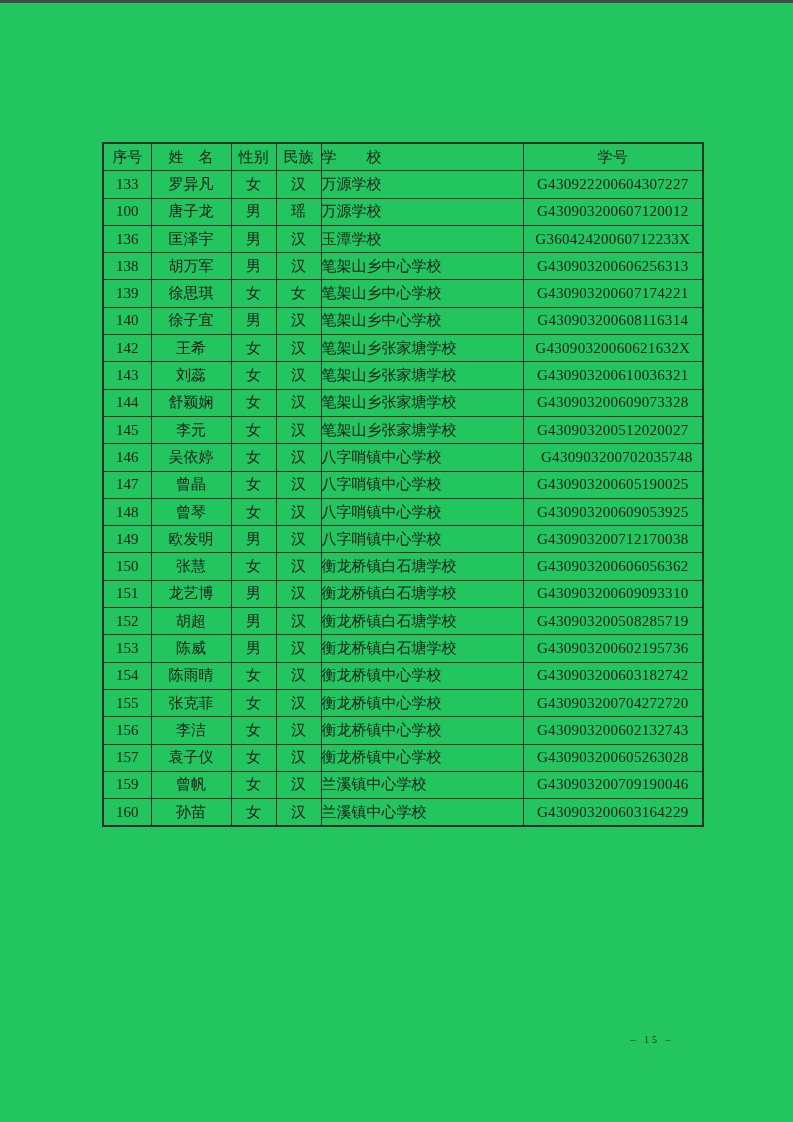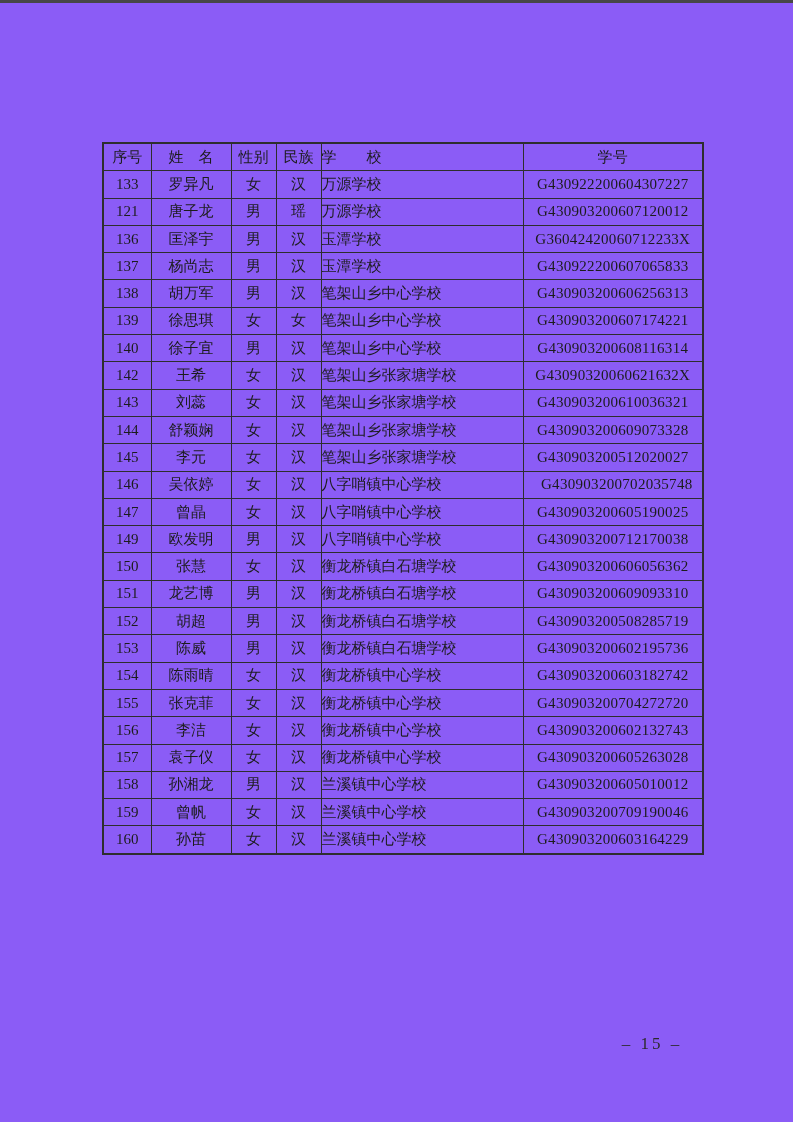--- a/index.html
+++ b/index.html
@@ -4,21 +4,21 @@
 <style>
   html, body {
     margin: 0;
     padding: 0;
     background: #ffffff;
   }
   .page {
     position: relative;
     width: 793px;
     height: 1122px;
-    background: #8b5cf6;
+    background: #22c55e;
     overflow: hidden;
     font-family: "Liberation Serif", "DejaVu Serif", serif;
     color: #1c1c1c;
   }
   .top-edge {
     position: absolute;
     top: 0; left: 0;
     width: 100%; height: 3px;
     background: #474747;
   }
@@ -55,21 +55,21 @@
   th.h-school, td.c-school { text-align: left; padding-left: 7px; margin-top: 36px; }
   th.h-id, td.c-id { text-align: center; padding-left: 7px; letter-spacing: 0.3px; }
   td.c-id.indent { padding-left: 8px; }
 
   .page-number {
     position: absolute;
     left: 612px;
     top: 1034px;
     width: 80px;
     text-align: center;
-    font-size: 17px;
+    font-size: 10px;
     letter-spacing: 3px;
     color: #2a2a2a;
   }
 </style>
 </head>
 <body>
 
 <div class="page">
   <div class="top-edge"></div>
 
@@ -95,44 +95,36 @@
     <tbody>
         <tr>
           <td class="c-serial">133</td>
           <td class="c-name">罗异凡</td>
           <td class="c-gender">女</td>
           <td class="c-ethnicity">汉</td>
           <td class="c-school">万源学校</td>
           <td class="c-id">G430922200604307227</td>
         </tr>
         <tr>
-          <td class="c-serial">121</td>
+          <td class="c-serial">100</td>
           <td class="c-name">唐子龙</td>
           <td class="c-gender">男</td>
           <td class="c-ethnicity">瑶</td>
           <td class="c-school">万源学校</td>
           <td class="c-id">G430903200607120012</td>
         </tr>
         <tr>
           <td class="c-serial">136</td>
           <td class="c-name">匡泽宇</td>
           <td class="c-gender">男</td>
           <td class="c-ethnicity">汉</td>
           <td class="c-school">玉潭学校</td>
           <td class="c-id">G36042420060712233X</td>
         </tr>
         <tr>
-          <td class="c-serial">137</td>
-          <td class="c-name">杨尚志</td>
-          <td class="c-gender">男</td>
-          <td class="c-ethnicity">汉</td>
-          <td class="c-school">玉潭学校</td>
-          <td class="c-id">G430922200607065833</td>
-        </tr>
-        <tr>
           <td class="c-serial">138</td>
           <td class="c-name">胡万军</td>
           <td class="c-gender">男</td>
           <td class="c-ethnicity">汉</td>
           <td class="c-school">笔架山乡中心学校</td>
           <td class="c-id">G430903200606256313</td>
         </tr>
         <tr>
           <td class="c-serial">139</td>
           <td class="c-name">徐思琪</td>
@@ -191,20 +183,28 @@
         </tr>
         <tr>
           <td class="c-serial">147</td>
           <td class="c-name">曾晶</td>
           <td class="c-gender">女</td>
           <td class="c-ethnicity">汉</td>
           <td class="c-school">八字哨镇中心学校</td>
           <td class="c-id">G430903200605190025</td>
         </tr>
         <tr>
+          <td class="c-serial">148</td>
+          <td class="c-name">曾琴</td>
+          <td class="c-gender">女</td>
+          <td class="c-ethnicity">汉</td>
+          <td class="c-school">八字哨镇中心学校</td>
+          <td class="c-id">G430903200609053925</td>
+        </tr>
+        <tr>
           <td class="c-serial">149</td>
           <td class="c-name">欧发明</td>
           <td class="c-gender">男</td>
           <td class="c-ethnicity">汉</td>
           <td class="c-school">八字哨镇中心学校</td>
           <td class="c-id">G430903200712170038</td>
         </tr>
         <tr>
           <td class="c-serial">150</td>
           <td class="c-name">张慧</td>
@@ -263,28 +263,20 @@
         </tr>
         <tr>
           <td class="c-serial">157</td>
           <td class="c-name">袁子仪</td>
           <td class="c-gender">女</td>
           <td class="c-ethnicity">汉</td>
           <td class="c-school">衡龙桥镇中心学校</td>
           <td class="c-id">G430903200605263028</td>
         </tr>
         <tr>
-          <td class="c-serial">158</td>
-          <td class="c-name">孙湘龙</td>
-          <td class="c-gender">男</td>
-          <td class="c-ethnicity">汉</td>
-          <td class="c-school">兰溪镇中心学校</td>
-          <td class="c-id">G430903200605010012</td>
-        </tr>
-        <tr>
           <td class="c-serial">159</td>
           <td class="c-name">曾帆</td>
           <td class="c-gender">女</td>
           <td class="c-ethnicity">汉</td>
           <td class="c-school">兰溪镇中心学校</td>
           <td class="c-id">G430903200709190046</td>
         </tr>
         <tr>
           <td class="c-serial">160</td>
           <td class="c-name">孙苗</td>

